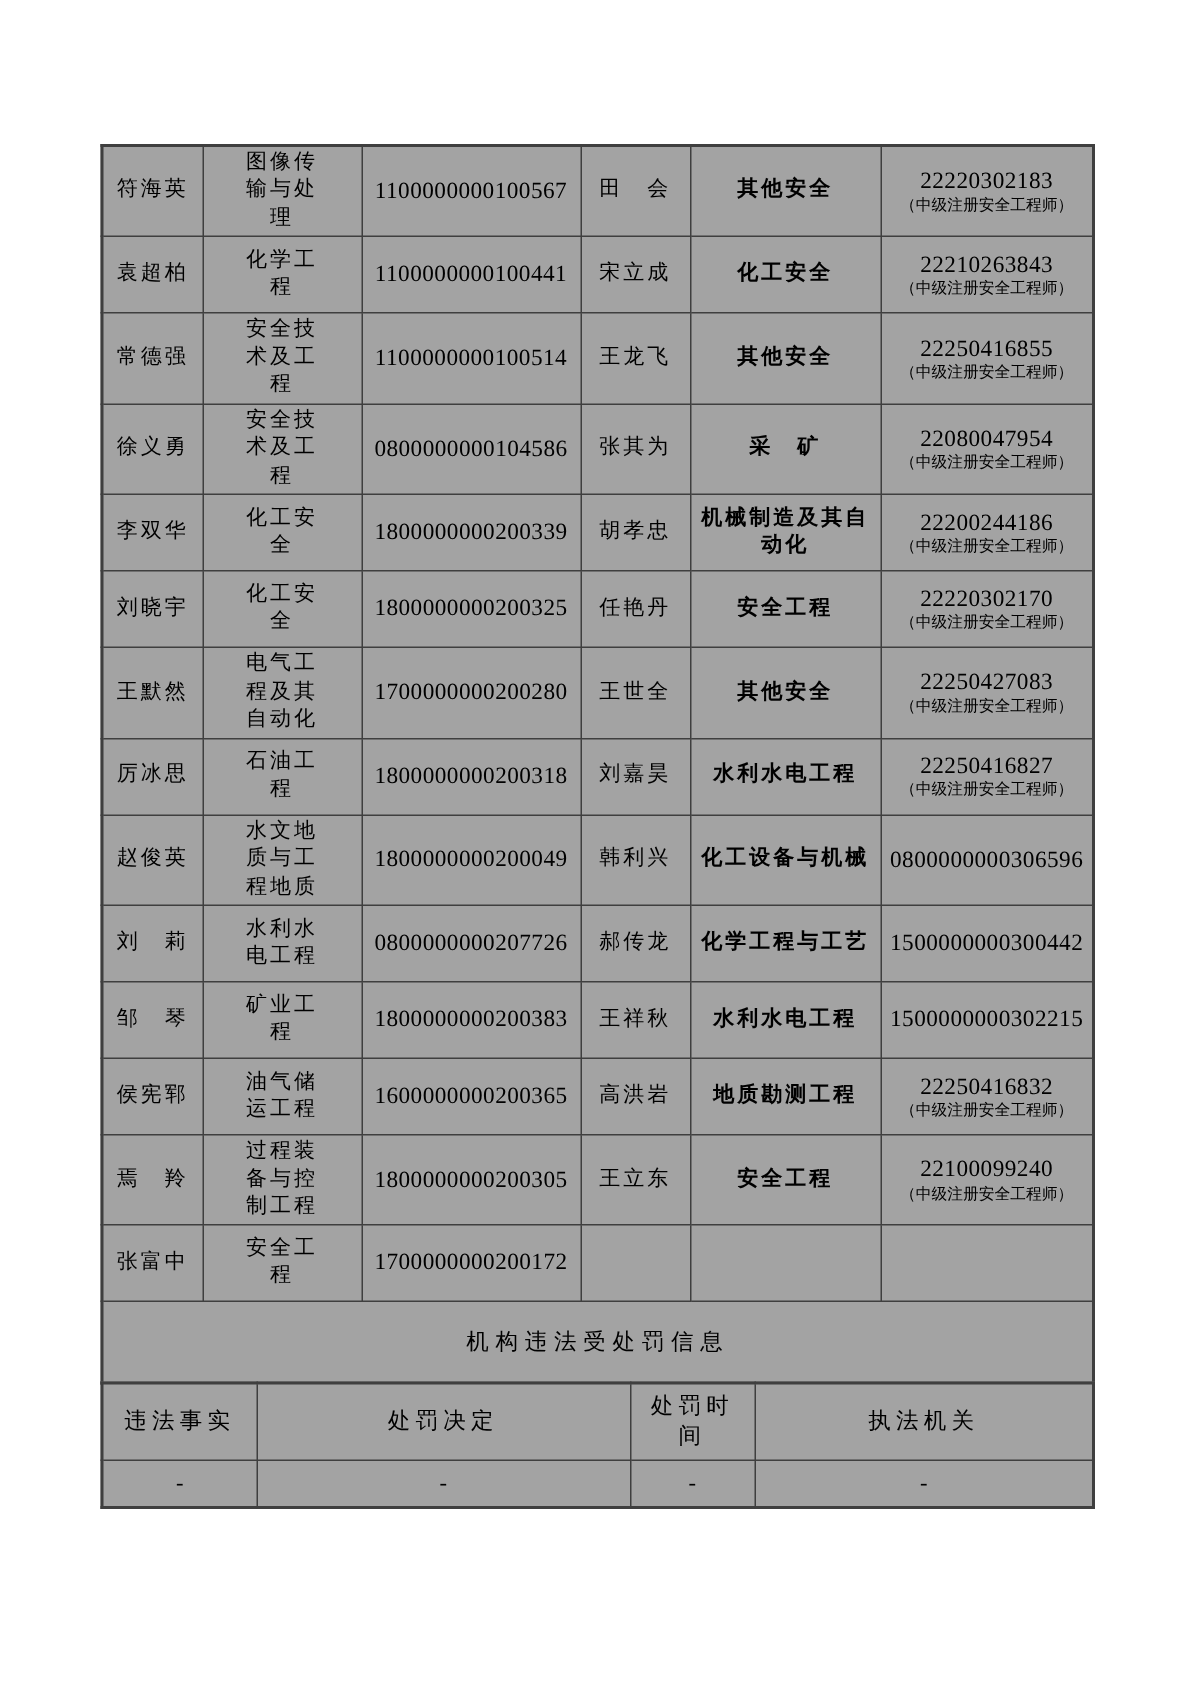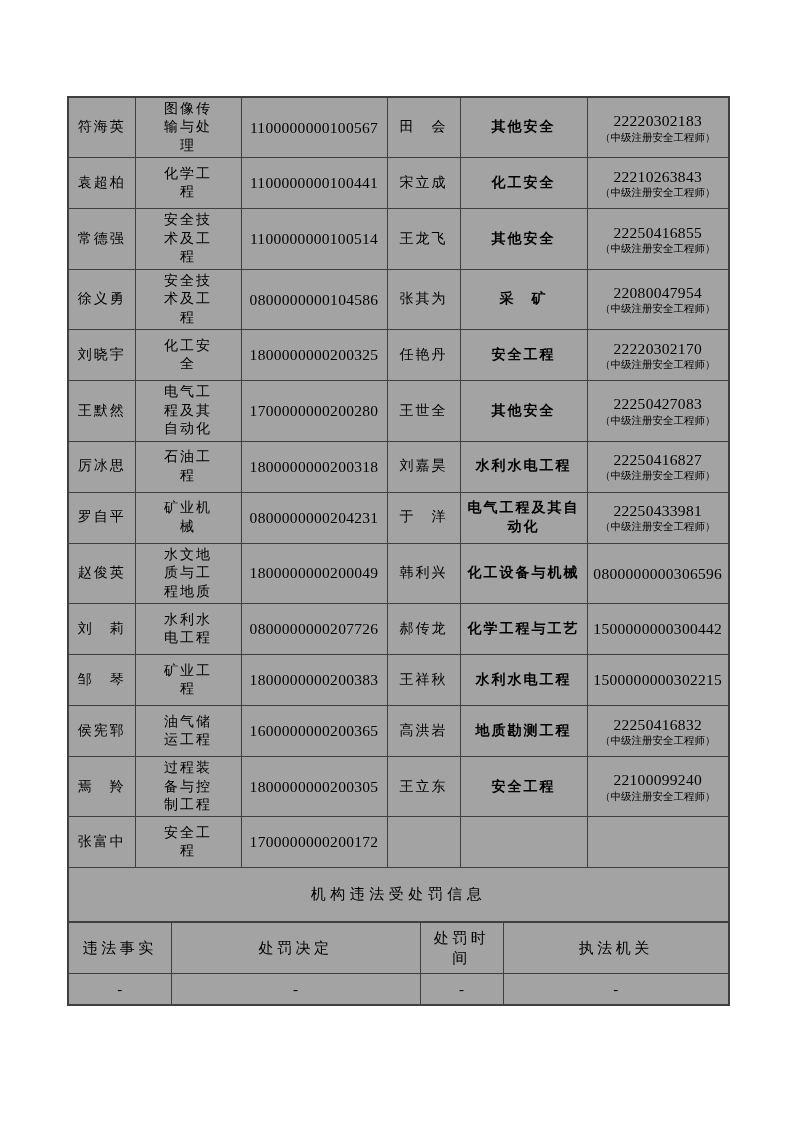--- a/index.html
+++ b/index.html
@@ -92,20 +92,31 @@
     <td class="major-cell major1-cell">安全技术及工程</td>
     <td class="cert-cell">0800000000104586</td>
     <td class="name-cell">张其为</td>
     <td class="major-cell major2-cell">采　矿</td>
     <td class="cert-cell">
       <div class="cert-num">22080047954</div>
       <div class="cert-note">（中级注册安全工程师）</div>
     </td>
   </tr>
           <tr class="people-row">
+    <td class="name-cell">李双华</td>
+    <td class="major-cell major1-cell">化工安全</td>
+    <td class="cert-cell">1800000000200339</td>
+    <td class="name-cell">胡孝忠</td>
+    <td class="major-cell major2-cell">机械制造及其自动化</td>
+    <td class="cert-cell">
+      <div class="cert-num">22200244186</div>
+      <div class="cert-note">（中级注册安全工程师）</div>
+    </td>
+  </tr>
+          <tr class="people-row">
     <td class="name-cell">刘晓宇</td>
     <td class="major-cell major1-cell">化工安全</td>
     <td class="cert-cell">1800000000200325</td>
     <td class="name-cell">任艳丹</td>
     <td class="major-cell major2-cell">安全工程</td>
     <td class="cert-cell">
       <div class="cert-num">22220302170</div>
       <div class="cert-note">（中级注册安全工程师）</div>
     </td>
   </tr>
@@ -121,31 +132,20 @@
     </td>
   </tr>
           <tr class="people-row">
     <td class="name-cell">厉冰思</td>
     <td class="major-cell major1-cell">石油工程</td>
     <td class="cert-cell">1800000000200318</td>
     <td class="name-cell">刘嘉昊</td>
     <td class="major-cell major2-cell">水利水电工程</td>
     <td class="cert-cell">
       <div class="cert-num">22250416827</div>
-      <div class="cert-note">（中级注册安全工程师）</div>
-    </td>
-  </tr>
-          <tr class="people-row">
-    <td class="name-cell">罗自平</td>
-    <td class="major-cell major1-cell">矿业机械</td>
-    <td class="cert-cell">0800000000204231</td>
-    <td class="name-cell">于　洋</td>
-    <td class="major-cell major2-cell">电气工程及其自动化</td>
-    <td class="cert-cell">
-      <div class="cert-num">22250433981</div>
       <div class="cert-note">（中级注册安全工程师）</div>
     </td>
   </tr>
           <tr class="people-row">
     <td class="name-cell">赵俊英</td>
     <td class="major-cell major1-cell">水文地质与工程地质</td>
     <td class="cert-cell">1800000000200049</td>
     <td class="name-cell">韩利兴</td>
     <td class="major-cell major2-cell">化工设备与机械</td>
     <td class="cert-cell">

